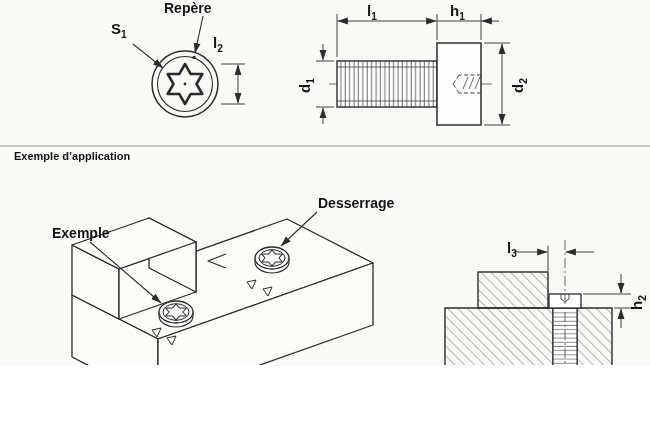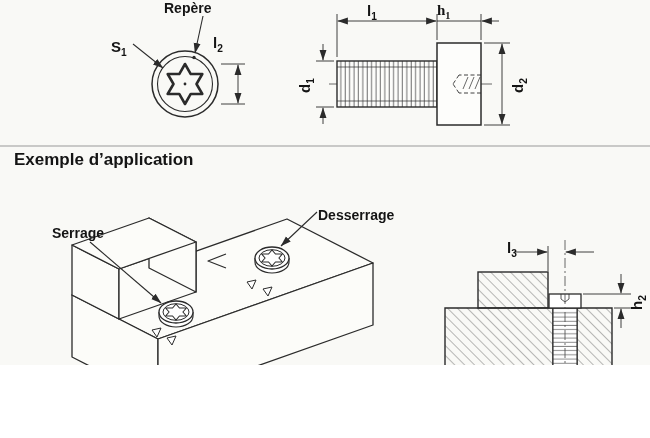--- a/index.html
+++ b/index.html
@@ -8,21 +8,21 @@
     position:relative; width:650px; height:365px;
     background:#f9f9f6; overflow:hidden;
   }
   svg.scene { position:absolute; left:0; top:0; }
   .lbl {
     position:absolute; font-weight:700; font-size:15px; color:#141414;
     line-height:1; white-space:nowrap;
   }
   .lbl sub { font-size:0.68em; }
   .rot { transform:rotate(-90deg); transform-origin:center center; text-align:center; }
-  .title { font-size:17px; font-weight:700; color:#141414; }
+  .title { font-size:11px; font-weight:700; color:#141414; }
   .small { font-size:14px; }
 </style>
 </head>
 <body>
 
 <div class="page">
 
   <svg class="scene" width="650" height="438" viewBox="0 0 650 438" xmlns="http://www.w3.org/2000/svg">
     <defs>
       <marker id="arr" viewBox="0 0 10 8" refX="9.6" refY="4" markerWidth="10.5" markerHeight="8.4" markerUnits="userSpaceOnUse" orient="auto-start-reverse">
@@ -136,35 +136,35 @@
 
       <line x1="583" y1="294" x2="631" y2="294" stroke-width="0.9"></line>
       <line x1="614" y1="308" x2="631" y2="308" stroke-width="0.9"></line>
       <line x1="621" y1="274" x2="621" y2="293.2" stroke-width="0.9" marker-end="url(#arr)"></line>
       <line x1="621" y1="328" x2="621" y2="308.8" stroke-width="0.9" marker-end="url(#arr)"></line>
     </g>
   </svg>
 
   <span class="lbl small" style="left:164px; top:1px;">Repère</span>
 
-  <span class="lbl" style="left:111px; top:39px;"><span>S</span><sub>1</sub></span>
+  <span class="lbl" style="left:111px; top:21px;"><span>S</span><sub>1</sub></span>
 
   <span class="lbl" style="left:213px; top:35px;"><span>l</span><sub>2</sub></span>
 
   <span class="lbl" style="left:367px; top:3px;"><span>l</span><sub>1</sub></span>
 
-  <span class="lbl" style="left:437px; top:3px;font-family:Liberation Serif, serif;"><span>h</span><sub>1</sub></span>
+  <span class="lbl" style="left:450px; top:3px;"><span>h</span><sub>1</sub></span>
 
   <span class="lbl rot" style="left:294px; top:76px; width:26px;"><span>d</span><sub>1</sub></span>
 
   <span class="lbl rot" style="left:507px; top:76px; width:26px;"><span>d</span><sub>2</sub></span>
 
   <span class="title" style="position:absolute; left:14px; top:150px;">Exemple d’application</span>
 
-  <span class="lbl small" style="left:52px; top:226px;">Serrage</span>
+  <span class="lbl small" style="left:52px; top:226px;">Exemple</span>
 
-  <span class="lbl small" style="left:291px; top:208px;padding-left:27px;">Desserrage</span>
+  <span class="lbl small" style="left:291px; top:196px;padding-left:27px;">Desserrage</span>
 
   <span class="lbl" style="left:507px; top:240px;"><span>l</span><sub>3</sub></span>
 
   <span class="lbl rot" style="left:628px; top:293px; width:22px;"><span>h</span><sub>2</sub></span>
 
 </div>
 
 </body></html>

